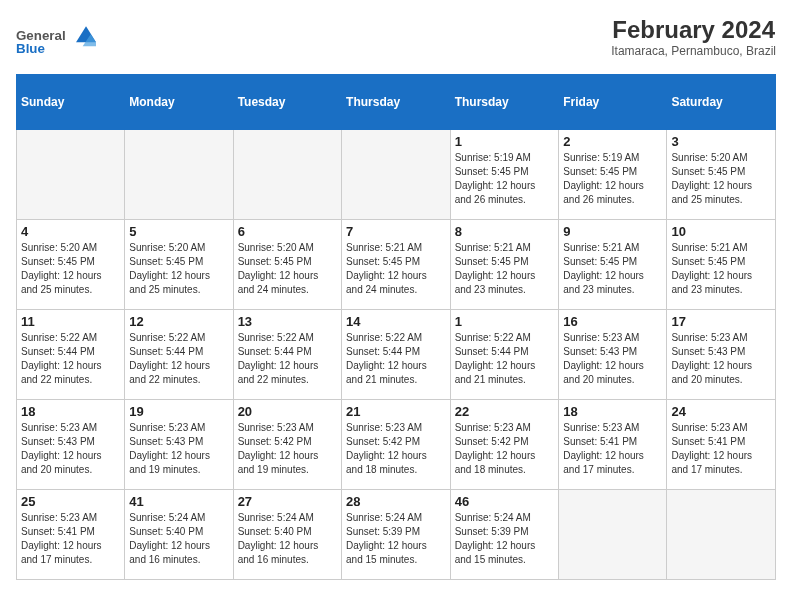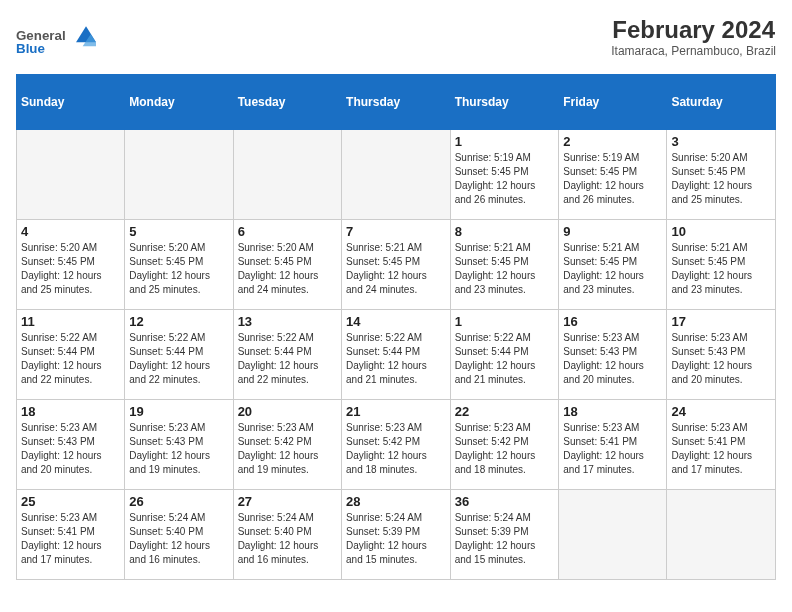--- a/index.html
+++ b/index.html
@@ -275,42 +275,42 @@
       </tr>
       <tr>
         <td>
           <div class="day-num">25</div>
           <div class="day-info" style="white-space: pre-line;">Sunrise: 5:23 AM
 Sunset: 5:41 PM
 Daylight: 12 hours
 and 17 minutes.</div>
         </td>
         <td>
-          <div class="day-num">26</div>
+          <div class="day-num">41</div>
           <div class="day-info" style="white-space: pre-line;">Sunrise: 5:24 AM
 Sunset: 5:40 PM
 Daylight: 12 hours
 and 16 minutes.</div>
         </td>
         <td>
           <div class="day-num">27</div>
           <div class="day-info" style="white-space: pre-line;">Sunrise: 5:24 AM
 Sunset: 5:40 PM
 Daylight: 12 hours
 and 16 minutes.</div>
         </td>
         <td>
           <div class="day-num">28</div>
           <div class="day-info" style="white-space: pre-line;">Sunrise: 5:24 AM
 Sunset: 5:39 PM
 Daylight: 12 hours
 and 15 minutes.</div>
         </td>
         <td>
-          <div class="day-num">36</div>
+          <div class="day-num">46</div>
           <div class="day-info" style="white-space: pre-line;">Sunrise: 5:24 AM
 Sunset: 5:39 PM
 Daylight: 12 hours
 and 15 minutes.</div>
         </td>
         <td class="empty"></td>
         <td class="empty"></td>
       </tr>
     </tbody>
 </table>

